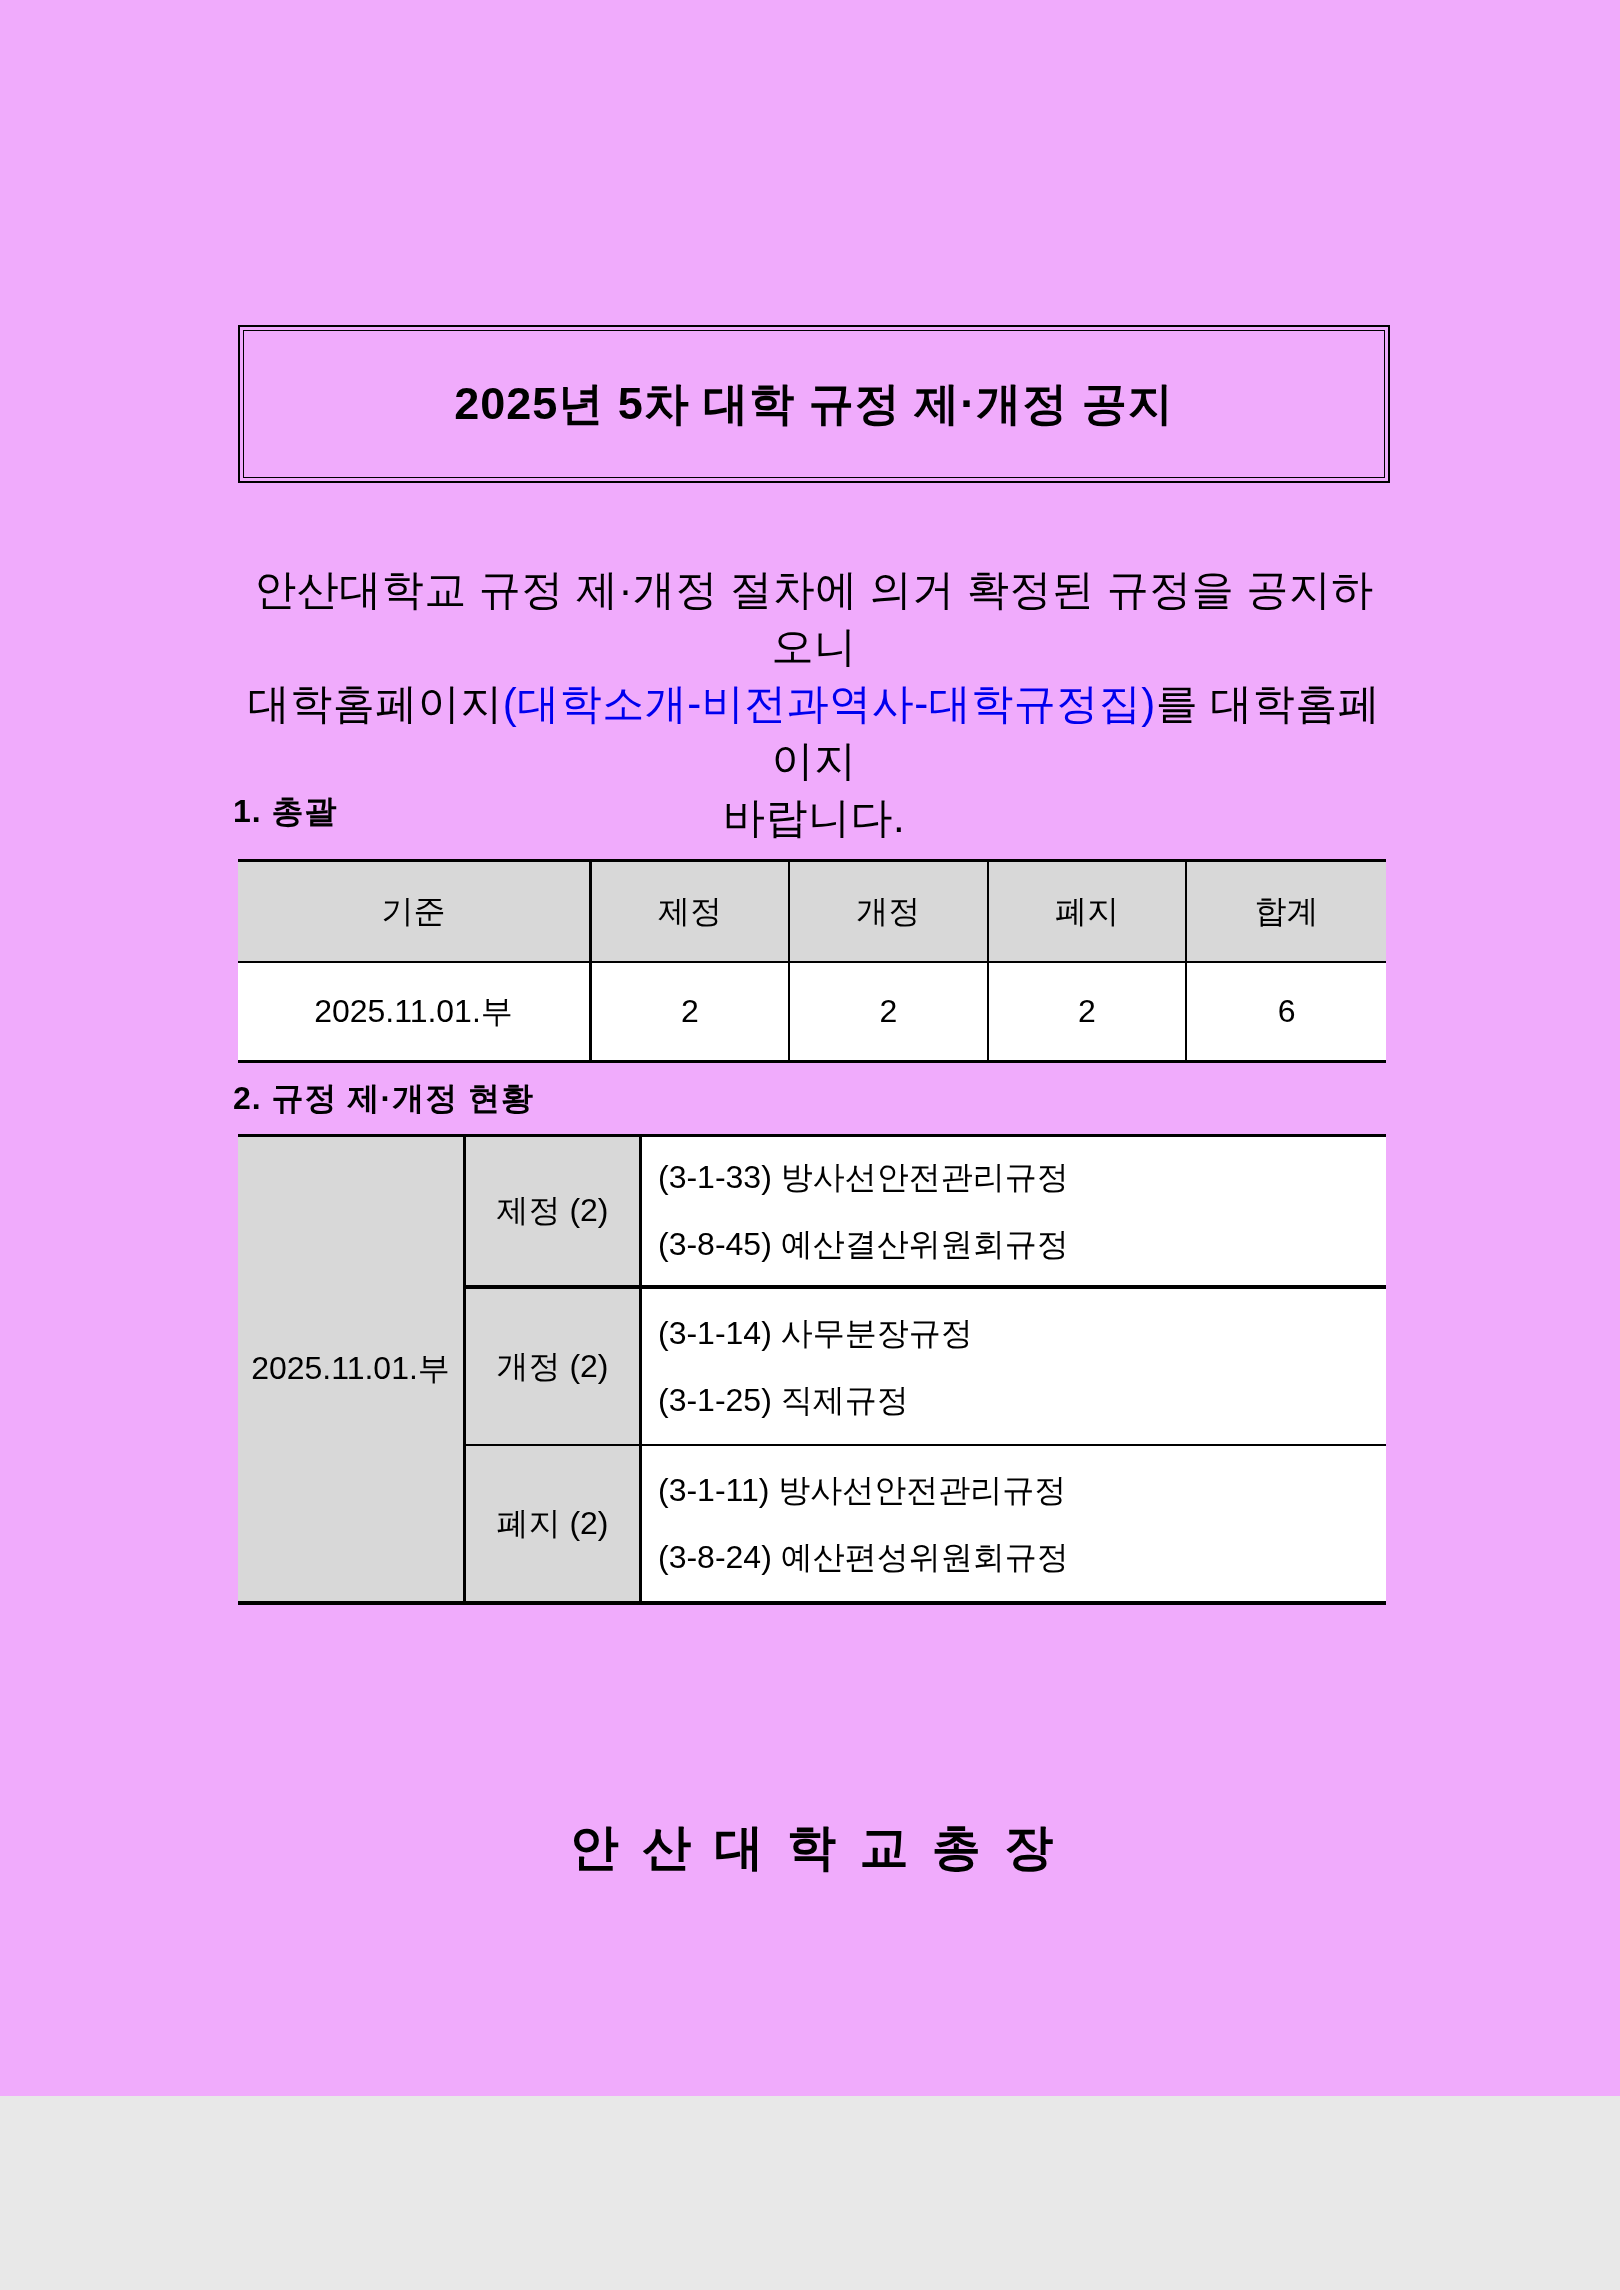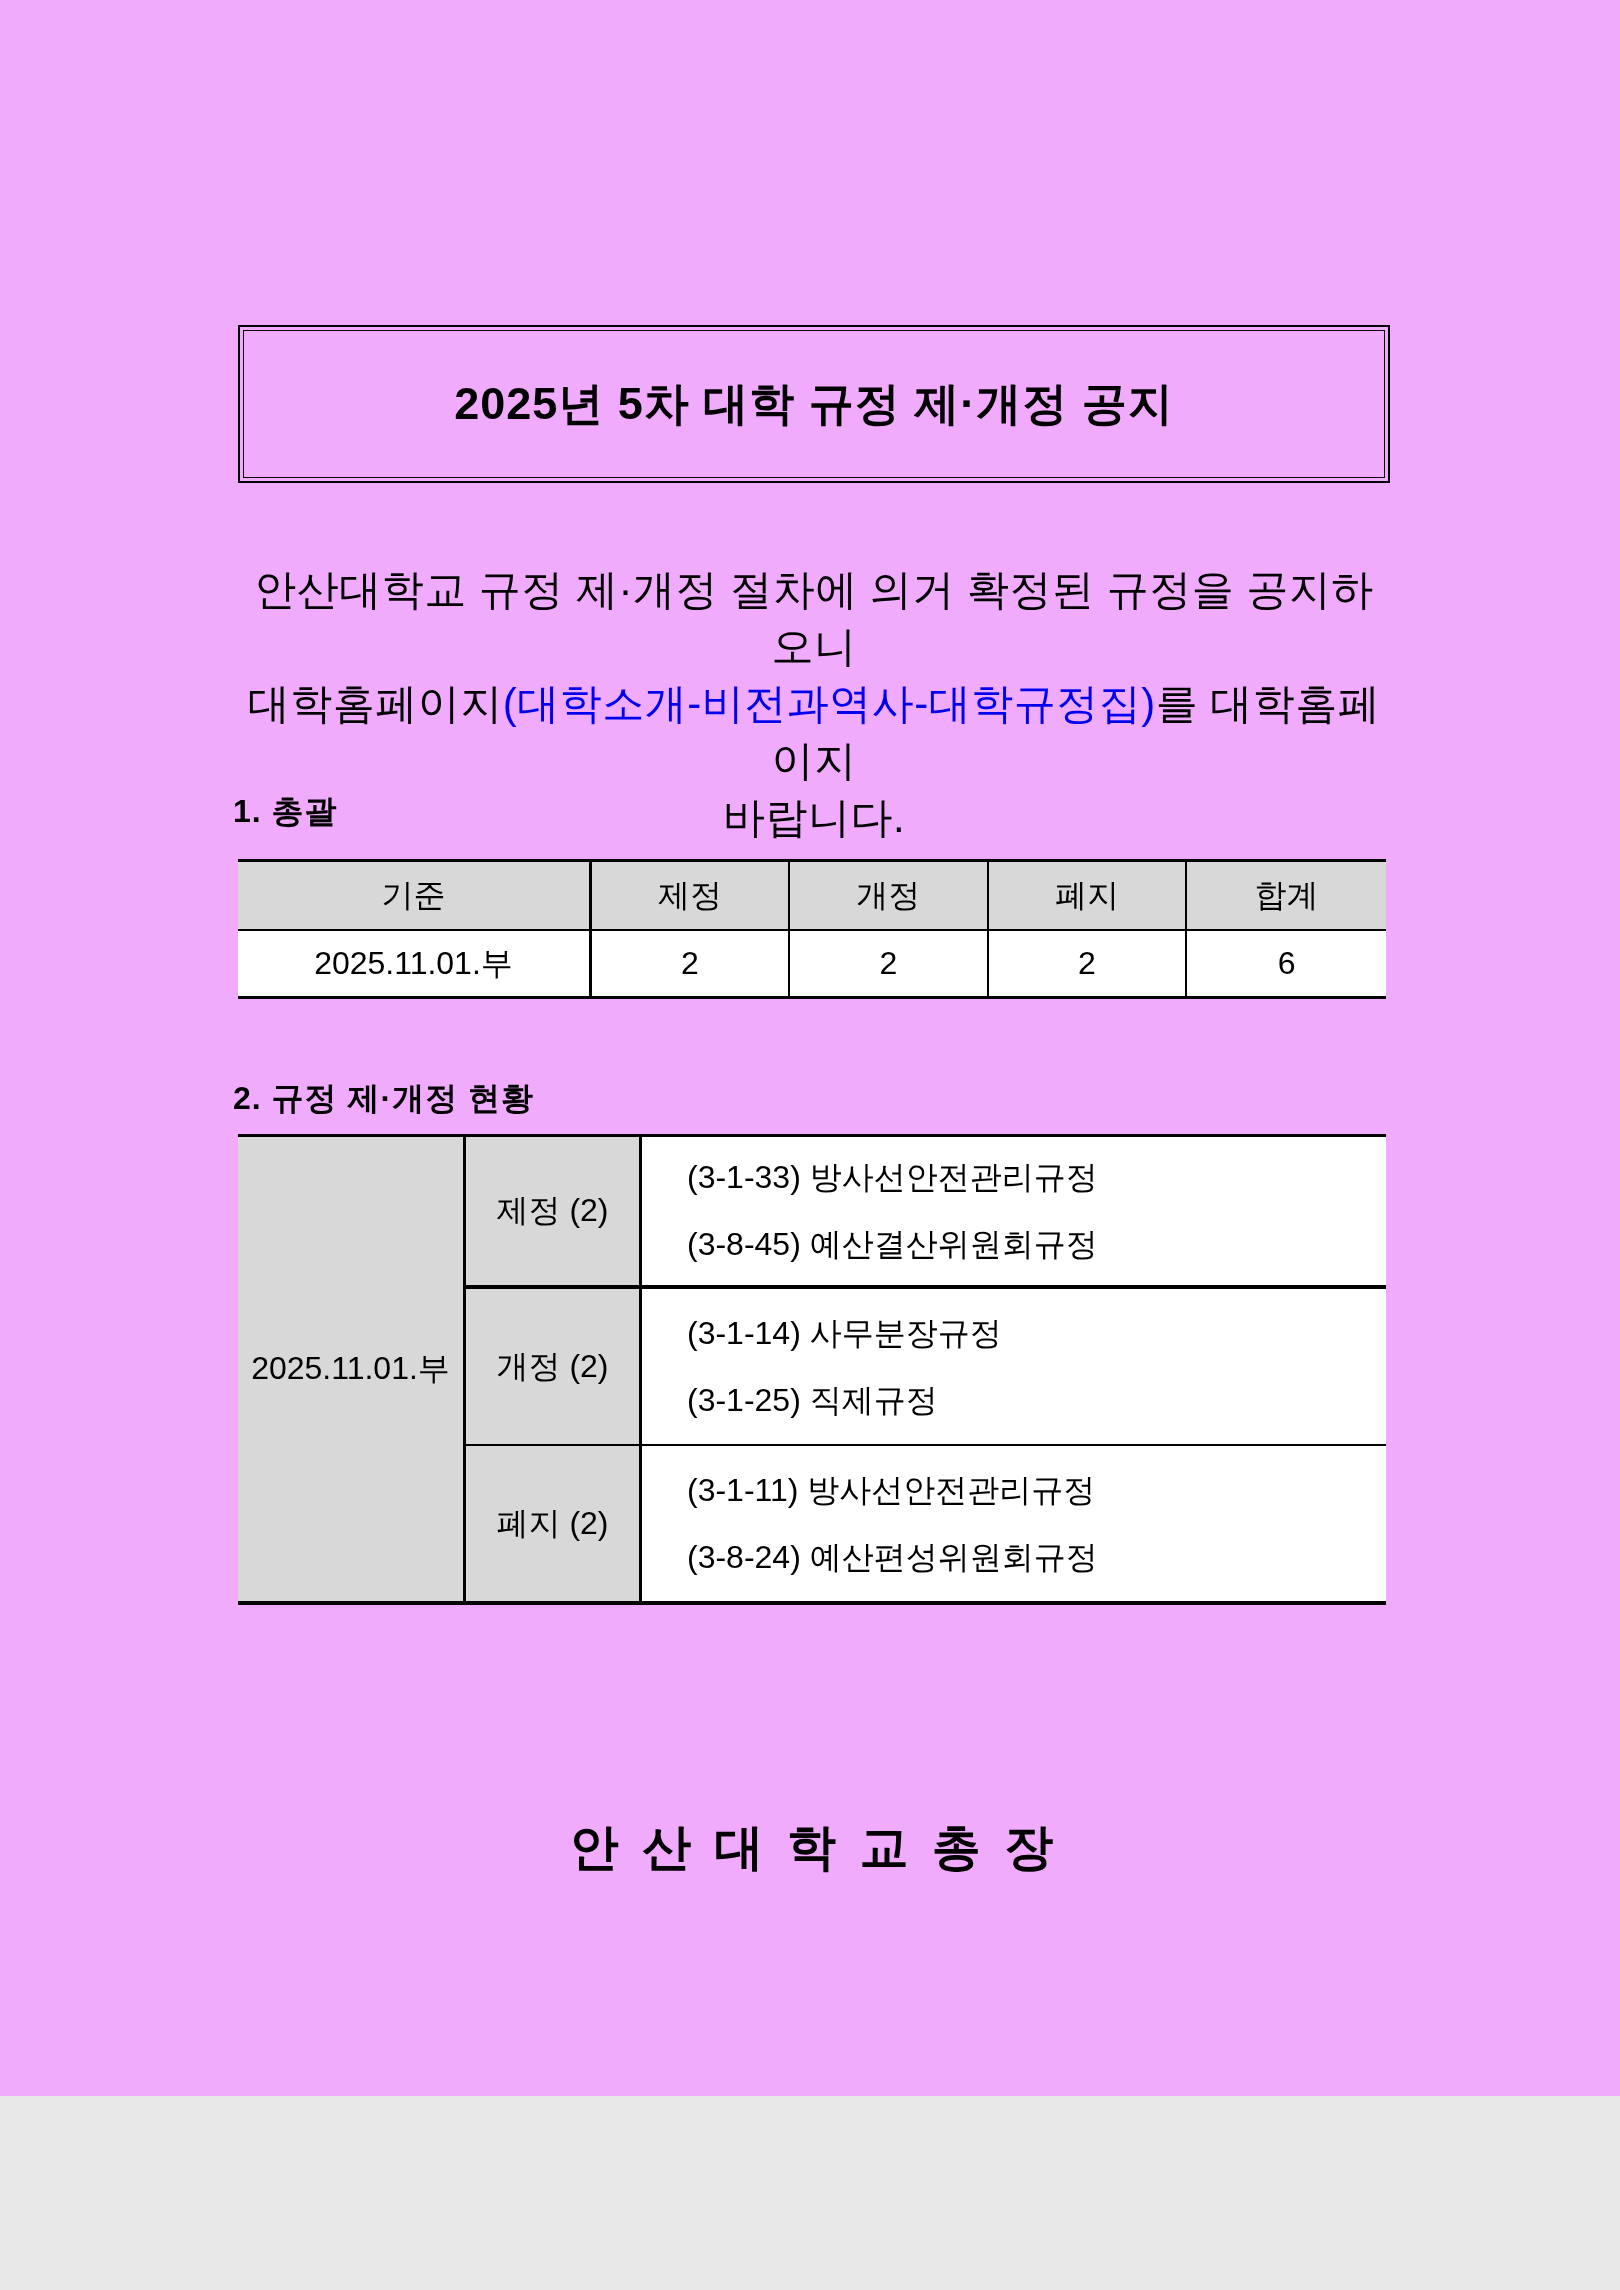--- a/index.html
+++ b/index.html
@@ -53,21 +53,21 @@
   .summary-table {
     position:absolute; left:238px; top:859px;
     width:1148px;
     table-layout:fixed;
     border-top:3.9px solid #000;
     border-bottom:3.9px solid #000;
     font-size:32px; font-weight:500;
   }
   .summary-table th, .summary-table td {
     text-align:center; vertical-align:middle;
-    padding:0;
+    padding:16px;
   }
   .summary-table th {
     background:var(--hdr-gray,#d8d8d8);
     height:67px;
     border-bottom:2px solid #000;
     font-weight:500;
   }
   .summary-table td { height:65px; background:#fff; }
   .summary-table th + th, .summary-table td + td { border-left:2px solid #000; }
   .summary-table th.first-sep, .summary-table td.first-sep { border-left:3.9px solid #000; }
@@ -89,21 +89,21 @@
   }
   .status-table .label-cell {
     background:var(--hdr-gray,#d8d8d8);
     text-align:center;
     width:173px;
     border-left:3.9px solid #000;
   }
   .status-table .items-cell {
     background:#fff;
     border-left:3.9px solid #000;
-    padding-left:45px;
+    padding-left:16px;
     line-height:67px;
   }
   .status-table tr.row-0 td.sep-b { border-bottom:4.9px solid #000; height:148px; }
   .status-table tr.row-1 td.sep-b { border-bottom:2px solid #000; height:155px; }
   .status-table tr.row-2 td.sep-b { height:155px; }
   .item-line { white-space:nowrap; }
 
   
   .footer-date {
     position:absolute; left:238px; top:1710px; width:1152px;

